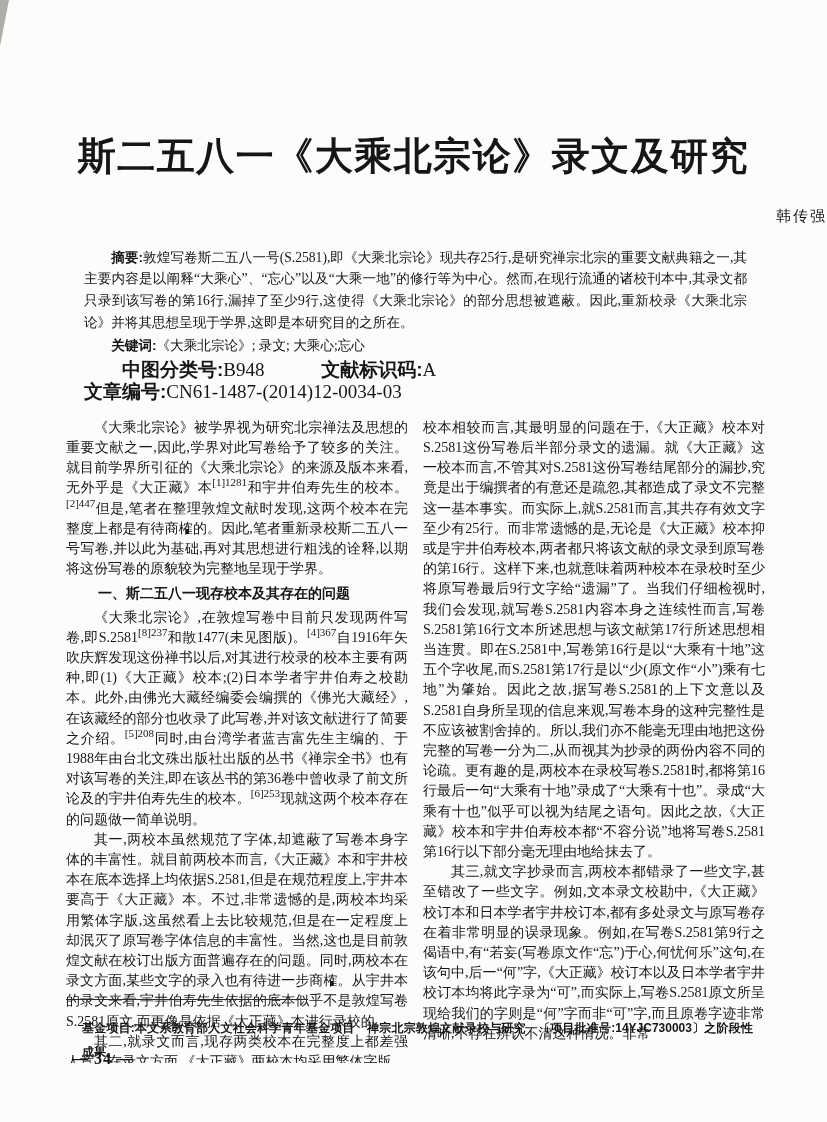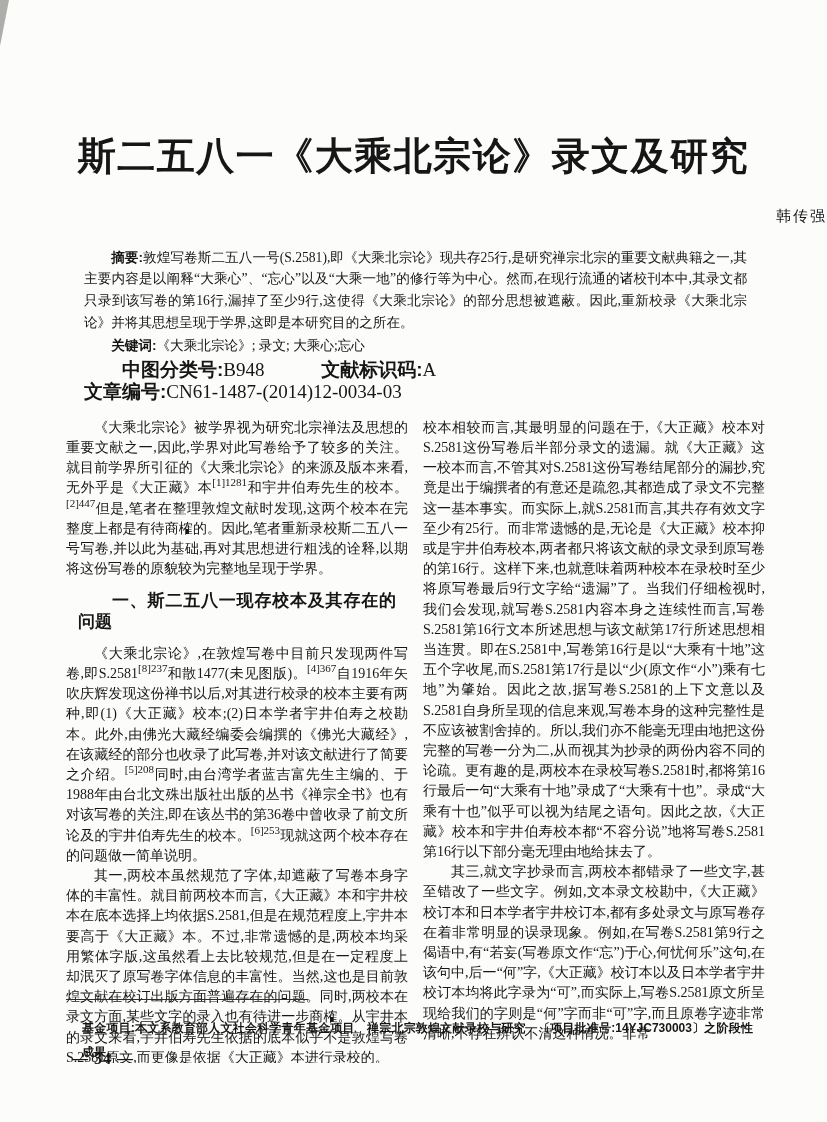--- a/index.html
+++ b/index.html
@@ -57,21 +57,21 @@
     height:645px; overflow:hidden;
   }
   .col{
     flex:1 1 0; min-width:0;
     font-size:14px; line-height:20.2px;
     text-align:justify;
   }
   .col p{ margin:0; text-indent:2em; }
   .col p.no-indent{ text-indent:0; }
   .col h3{
-    margin:12px; font-size:17px; font-weight:700;
+    margin:4px; font-size:14px; font-weight:700;
     text-indent:2em; line-height:20.2px;
     font-family:"Liberation Sans","DejaVu Sans",sans-serif;
   }
   sup{ font-size:11px; line-height:0; }
   .footnote{
     position:absolute; left:66px; right:58px; top:999px;
   }
   .rule{
     width:242px; height:0;
     border-top:1.5px solid #2e2e2e;

